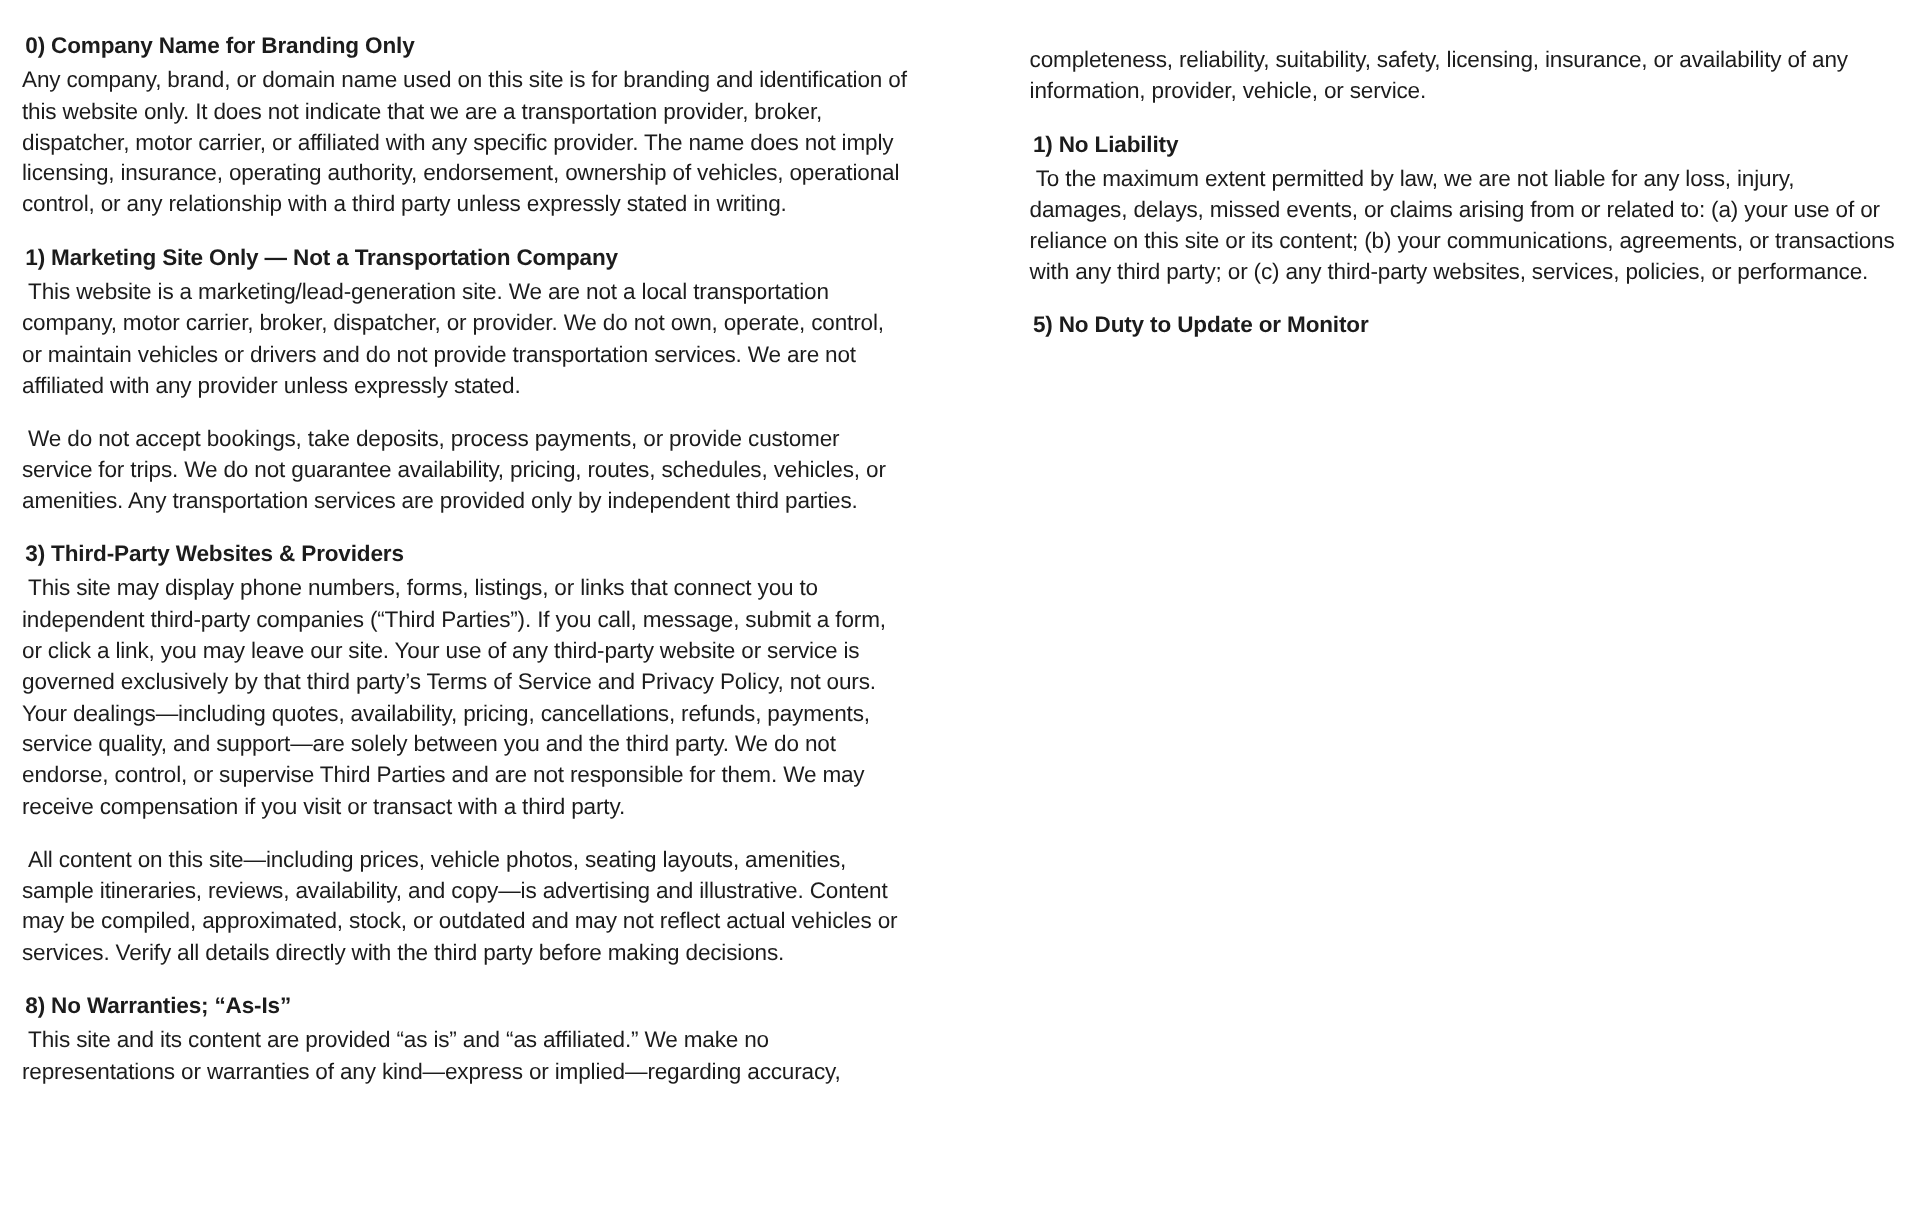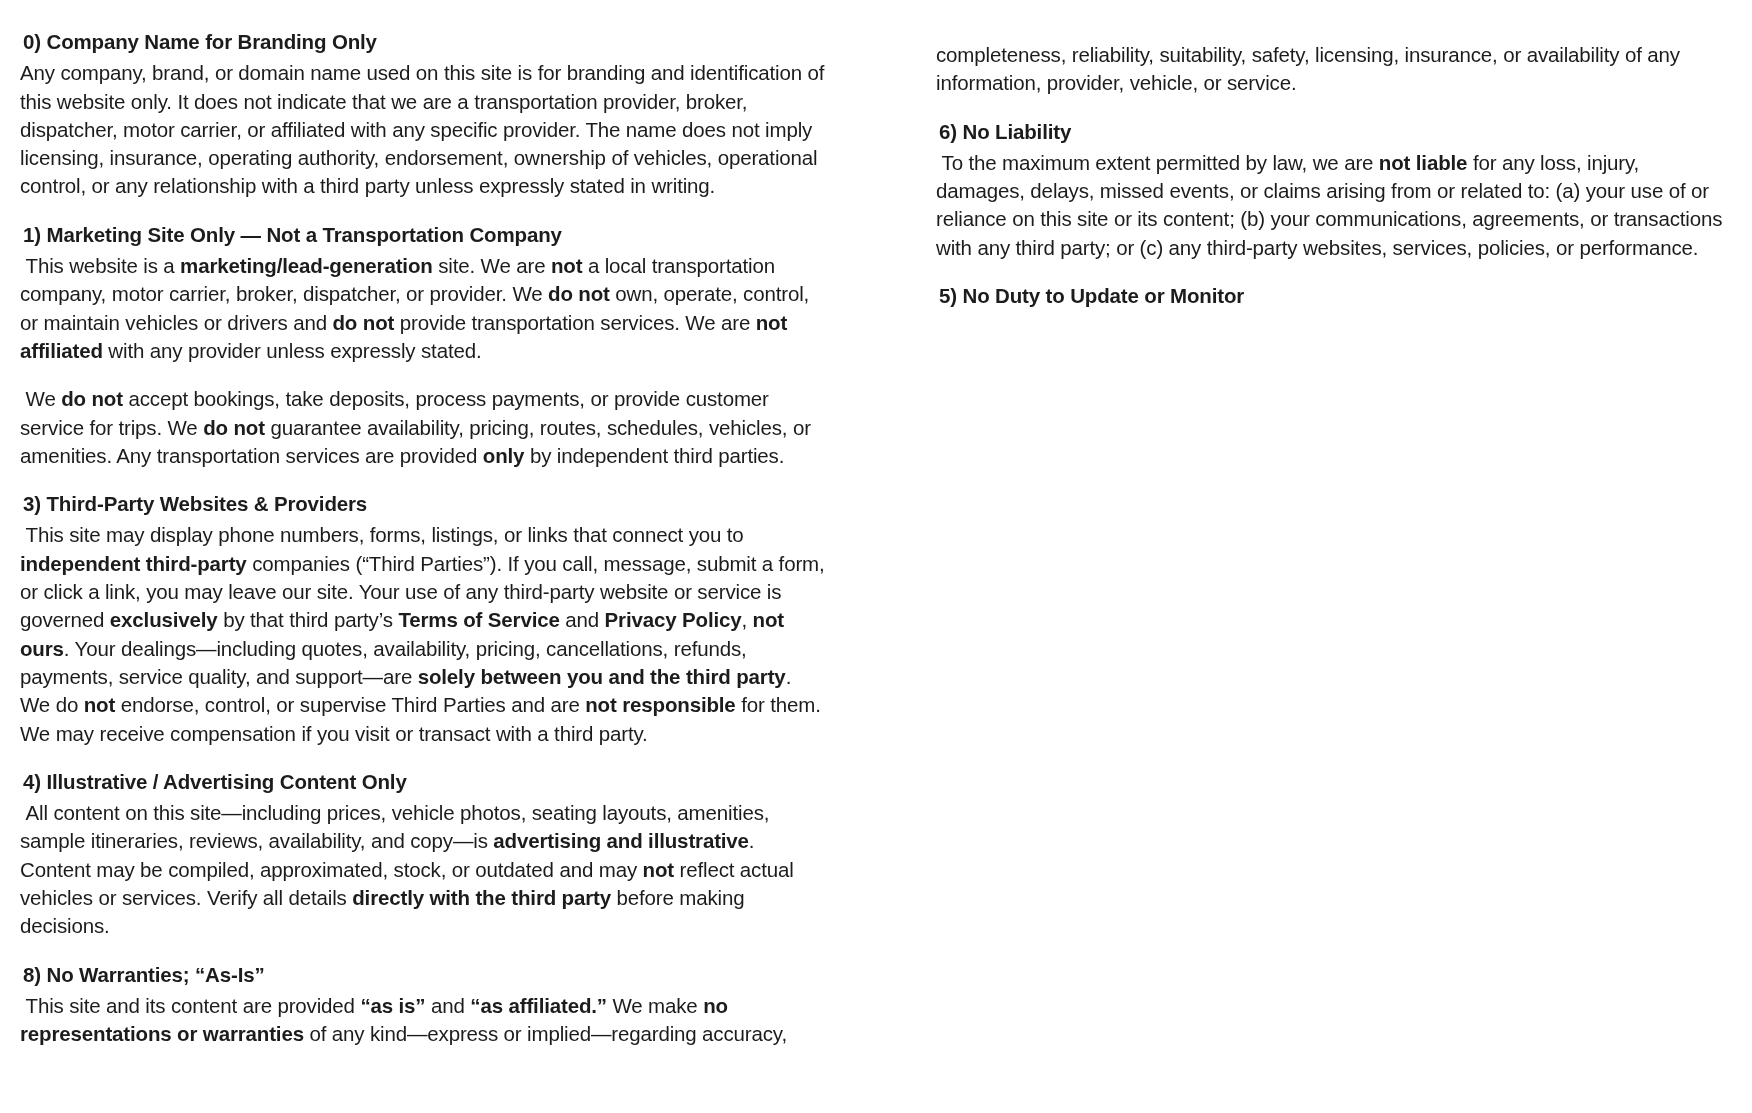--- a/index.html
+++ b/index.html
@@ -46,21 +46,21 @@
     font-size: 20.5px;
     line-height: 28.3px;
     font-weight: 700;
   }
   .doc-section p {
     margin: 0;
     padding: 0;
     white-space: pre-wrap;
   }
   .doc-section strong {
-    font-weight: 700;
+    font-weight: 400;
   }
 </style>
 </head>
 <body>
 
 <div class="page">
 
   <div class="col col-left">
 
     <section class="doc-section">
@@ -76,39 +76,38 @@
     <section class="doc-section">
       <p> We <strong>do not</strong> accept bookings, take deposits, process payments, or provide customer service for trips. We <strong>do not</strong> guarantee availability, pricing, routes, schedules, vehicles, or amenities. Any transportation services are provided <strong>only</strong> by independent third parties.</p>
     </section>
 
     <section class="doc-section">
       <h3>3) Third-Party Websites &amp; Providers</h3>
       <p> This site may display phone numbers, forms, listings, or links that connect you to <strong>independent third-party</strong> companies (“Third Parties”). If you call, message, submit a form, or click a link, you may leave our site. Your use of any third-party website or service is governed <strong>exclusively</strong> by that third party’s <strong>Terms of Service</strong> and <strong>Privacy Policy</strong>, <strong>not ours</strong>. Your dealings—including quotes, availability, pricing, cancellations, refunds, payments, service quality, and support—are <strong>solely between you and the third party</strong>. We do <strong>not</strong> endorse, control, or supervise Third Parties and are <strong>not responsible</strong> for them. We may receive compensation if you visit or transact with a third party.</p>
     </section>
 
     <section class="doc-section">
-      <h3>4) Illustrative / Advertising Content Only</h3>
       <p> All content on this site—including prices, vehicle photos, seating layouts, amenities, sample itineraries, reviews, availability, and copy—is <strong>advertising and illustrative</strong>. Content may be compiled, approximated, stock, or outdated and may <strong>not</strong> reflect actual vehicles or services. Verify all details <strong>directly with the third party</strong> before making decisions.</p>
     </section>
 
     <section class="doc-section">
       <h3>8) No Warranties; “As-Is”</h3>
       <p> This site and its content are provided <strong>“as is”</strong> and <strong>“as affiliated.”</strong> We make <strong>no representations or warranties</strong> of any kind—express or implied—regarding accuracy,</p>
     </section>
 
   </div>
 
   <div class="col col-right">
 
     <section class="doc-section">
       <p>completeness, reliability, suitability, safety, licensing, insurance, or availability of any information, provider, vehicle, or service.</p>
     </section>
 
     <section class="doc-section">
-      <h3>6) No Liability</h3>
+      <h3>1) No Liability</h3>
       <p> To the maximum extent permitted by law, we are <strong>not liable</strong> for any loss, injury, damages, delays, missed events, or claims arising from or related to: (a) your use of or reliance on this site or its content; (b) your communications, agreements, or transactions with any third party; or (c) any third-party websites, services, policies, or performance.</p>
     </section>
 
     <section class="doc-section">
       <h3>5) No Duty to Update or Monitor</h3>
     </section>
 
   </div>
 
 </div>

